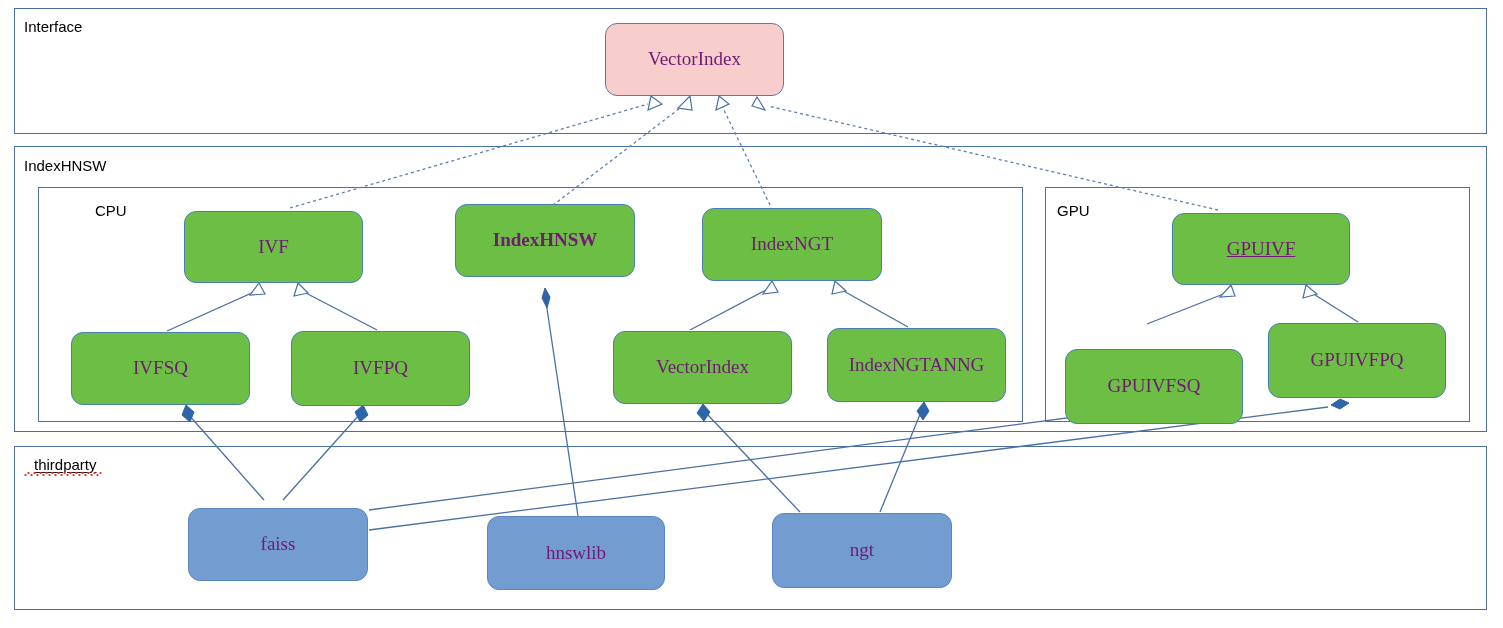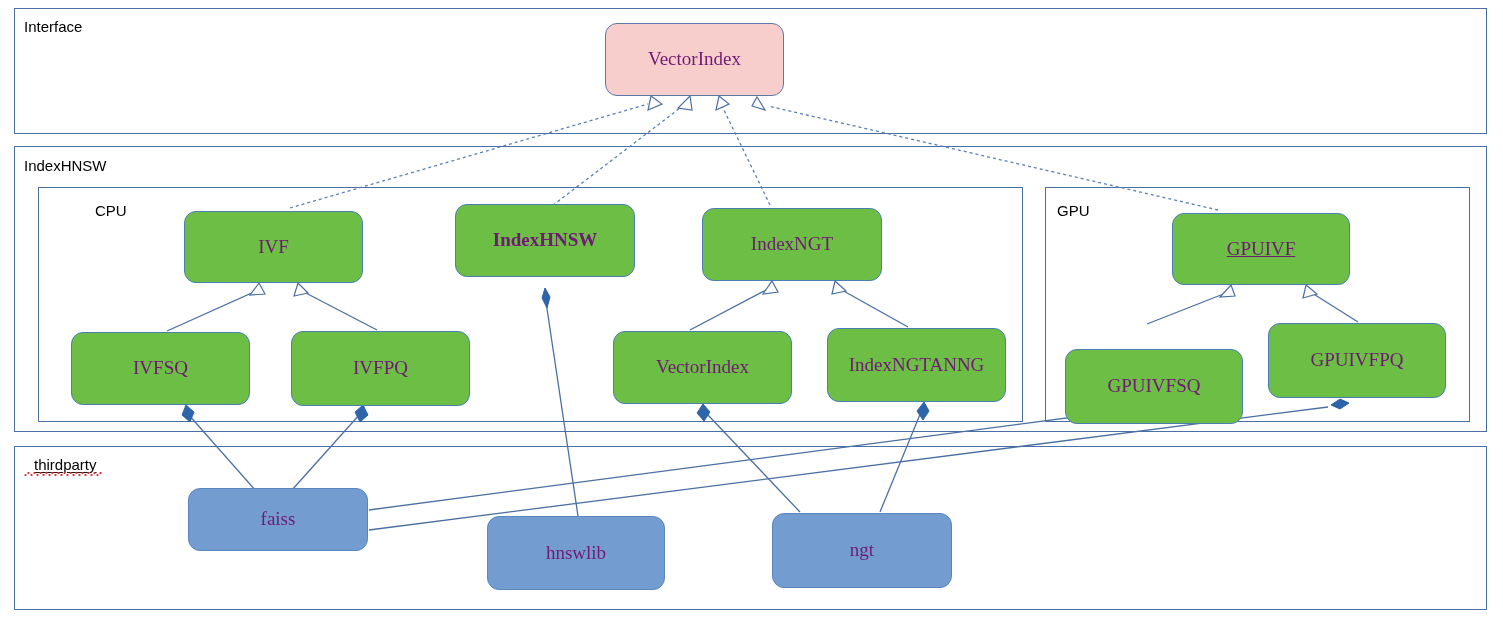--- a/index.html
+++ b/index.html
@@ -223,19 +223,19 @@
   <div class="node impl-node" style="left:291px; top:331px; width:179px; height:75px;">IVFPQ</div>
 
   <div class="node impl-node" style="left:613px; top:331px; width:179px; height:73px;">VectorIndex</div>
 
   <div class="node impl-node" style="left:827px; top:328px; width:179px; height:74px;">IndexNGTANNG</div>
 
   <div class="node impl-node" style="left:1065px; top:325px; width:178px; height:75px;margin-top:24px;">GPUIVFSQ</div>
 
   <div class="node impl-node" style="left:1268px; top:323px; width:178px; height:75px;">GPUIVFPQ</div>
 
-  <div class="node lib-node" style="left:188px; top:488px; width:180px; height:63px;">faiss</div>
+  <div class="node lib-node" style="left:188px; top:508px; width:180px; height:73px;">faiss</div>
 
   <div class="node lib-node" style="left:772px; top:513px; width:180px; height:75px;">ngt</div>
 
   <div class="node lib-node" style="left:487px; top:516px; width:178px; height:74px;">hnswlib</div>
 
 </div>
 
 </body></html>

